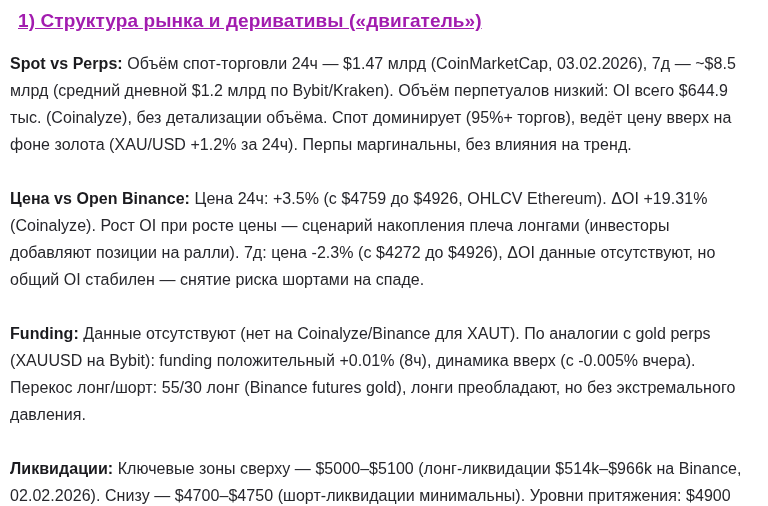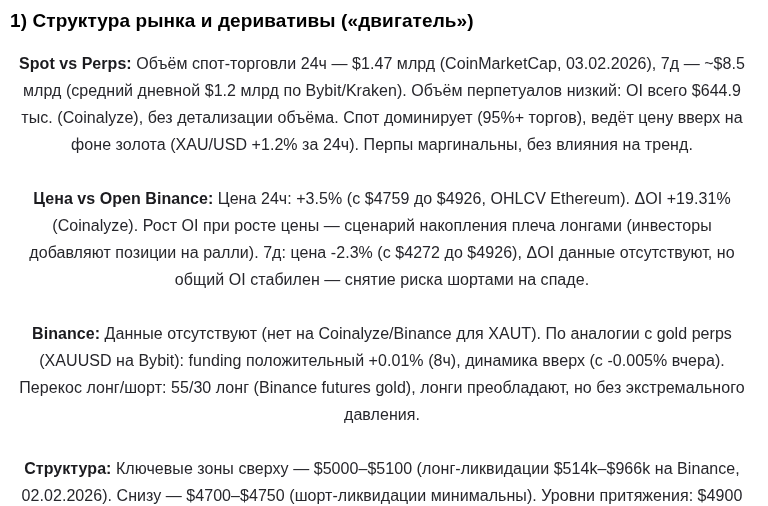--- a/index.html
+++ b/index.html
@@ -11,47 +11,47 @@
   .doc {
     box-sizing: border-box;
     width: 768px;
     min-height: 506px;
     padding: 9px 14px 10px 10px;
     font-family: "Liberation Sans", "DejaVu Sans", sans-serif;
     color: #26262b;
     background: #ffffff;
   }
   .doc h1 {
-    margin: 0 0 17px 0;
+    margin: 0 0 17px 8px;
     font-size: 19px;
     line-height: 24px;
     font-weight: 700;
-    color: #000000;
+    color: #a21caf;
     letter-spacing: 0.1px;
+    text-decoration: underline;
   }
   .doc p {
     margin: 0 0 27px 0;
     font-size: 16px;
     line-height: 27px;
     font-weight: 400;
     letter-spacing: 0.05px;
-    text-align: center;
   }
   .doc p:last-child { margin-bottom: 0; }
   .para-label {
     font-weight: 700;
     color: #1b1b1f;
   }
 </style>
 </head>
 <body>
 
 <div class="doc">
   <h1>1) Структура рынка и деривативы («двигатель»)</h1>
 
   <p><span class="para-label">Spot vs Perps:</span> <span>Объём спот-торговли 24ч — $1.47 млрд (CoinMarketCap, 03.02.2026), 7д — ~$8.5 млрд (средний дневной $1.2 млрд по Bybit/Kraken). Объём перпетуалов низкий: OI всего $644.9 тыс. (Coinalyze), без детализации объёма. Спот доминирует (95%+ торгов), ведёт цену вверх на фоне золота (XAU/USD +1.2% за 24ч). Перпы маргинальны, без влияния на тренд.</span></p>
 
   <p><span class="para-label">Цена vs Open Binance:</span> <span>Цена 24ч: +3.5% (с $4759 до $4926, OHLCV Ethereum). ΔOI +19.31% (Coinalyze). Рост OI при росте цены — сценарий накопления плеча лонгами (инвесторы добавляют позиции на ралли). 7д: цена -2.3% (с $4272 до $4926), ΔOI данные отсутствуют, но общий OI стабилен — снятие риска шортами на спаде.</span></p>
 
-  <p><span class="para-label">Binance:</span> <span>Данные отсутствуют (нет на Coinalyze/Binance для XAUT). По аналогии с gold perps (XAUUSD на Bybit): funding положительный +0.01% (8ч), динамика вверх (с -0.005% вчера). Перекос лонг/шорт: 55/30 лонг (Binance futures gold), лонги преобладают, но без экстремального давления.</span></p>
+  <p><span class="para-label">Funding:</span> <span>Данные отсутствуют (нет на Coinalyze/Binance для XAUT). По аналогии с gold perps (XAUUSD на Bybit): funding положительный +0.01% (8ч), динамика вверх (с -0.005% вчера). Перекос лонг/шорт: 55/30 лонг (Binance futures gold), лонги преобладают, но без экстремального давления.</span></p>
 
-  <p><span class="para-label">Структура:</span> <span>Ключевые зоны сверху — $5000–$5100 (лонг-ликвидации $514k–$966k на Binance, 02.02.2026). Снизу — $4700–$4750 (шорт-ликвидации минимальны). Уровни притяжения: $4900 (поддержка, тест 03.02), $4950 (сопротивление, breakout на $5000 при OI росте).</span></p>
+  <p><span class="para-label">Ликвидации:</span> <span>Ключевые зоны сверху — $5000–$5100 (лонг-ликвидации $514k–$966k на Binance, 02.02.2026). Снизу — $4700–$4750 (шорт-ликвидации минимальны). Уровни притяжения: $4900 (поддержка, тест 03.02), $4950 (сопротивление, breakout на $5000 при OI росте).</span></p>
 </div>
 
 </body></html>

